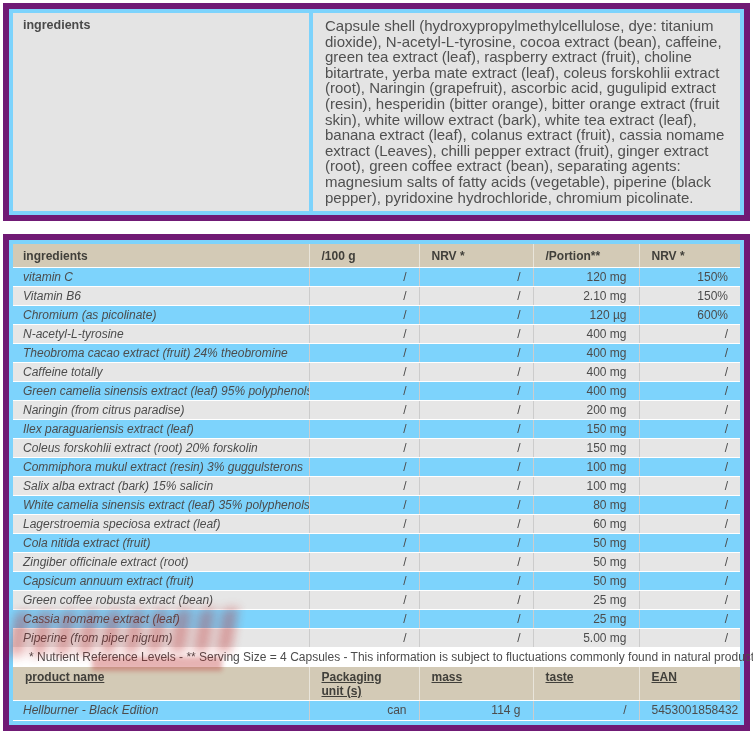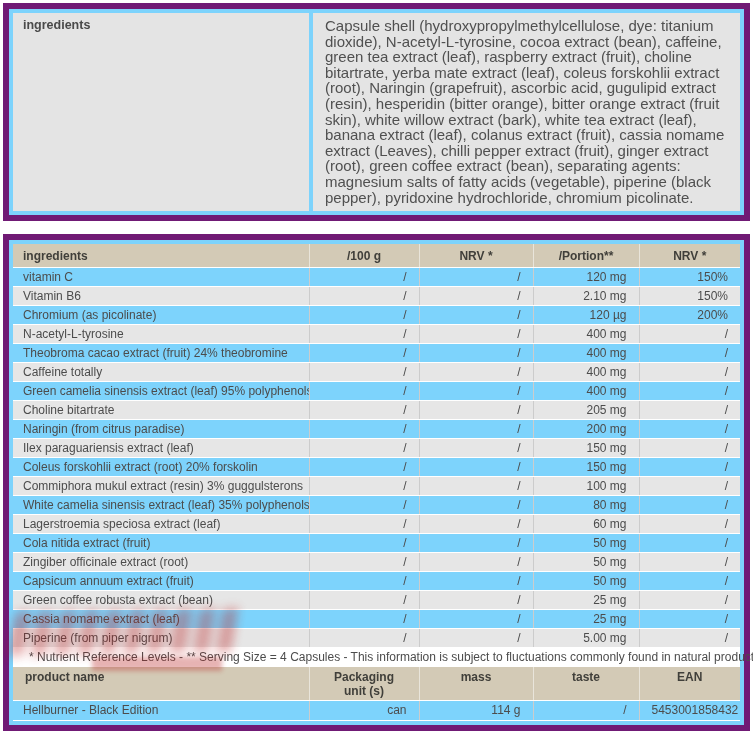--- a/index.html
+++ b/index.html
@@ -29,38 +29,38 @@
   col.c1 { width: 296px; } col.c2 { width: 110px; } col.c3 { width: 114px; }
   col.c4 { width: 106px; } col.c5 { width: auto; }
 
   th {
     background: #d3cab6; color: #403f3a; font-size: 12px; font-weight: bold;
     border-right: 1px solid #e9e5db; border-bottom: 1px solid #ffffff;
   }
   th:last-child { border-right: none; }
   .ntable th { height: 23px; padding: 3px 12px 2px 12px; }
   th.c-name { text-align: left; padding-left: 10px; }
-  th.c-num { text-align: center; }
+  th.c-num { text-align: left; }
 
   td {
     font-size: 12px; height: 19px; padding: 1px 12px 1px 12px;
     border-right: 1px solid #cccccc; border-bottom: 1px solid #ffffff;
     white-space: nowrap; overflow: hidden;
   }
   td:last-child { border-right: none; }
-  td.c-name { text-align: left; padding-left: 10px; }
+  td.c-name { text-align: left; padding-left: 10px; font-style: italic; }
   td.c-num { text-align: right; }
   .ntable tbody tr:nth-child(even) td { background: #e6e6e6; }
 
   .footnote {
     font-size: 12px; color: #4c4c4c; padding: 2px 0 3px 16px;
     background: #ffffff; white-space: nowrap;
   }
 
-  .ptable th { height: 32px; padding: 3px 12px 2px 12px; vertical-align: top; line-height: 14px; }
+  .ptable th { height: 32px; padding: 3px 12px 2px 12px; vertical-align: top; line-height: 14px; text-decoration: underline; }
   .ptable td { height: 20px; }
 
   
   .watermark { position: absolute; left: 12px; top: 610px; width: 225px; pointer-events: none; z-index: 5; opacity: .85; }
   .wm-main {
     height: 44px; border-radius: 4px; transform: skewX(-10deg) rotate(-1deg);
     background: repeating-linear-gradient(90deg,
       rgba(186,32,32,0.42) 0px, rgba(186,32,32,0.42) 15px,
       rgba(186,32,32,0.06) 15px, rgba(186,32,32,0.06) 23px);
     filter: blur(5px);
@@ -111,21 +111,21 @@
     <td class="c-num">/</td>
     <td class="c-num">/</td>
     <td class="c-num">2.10 mg</td>
     <td class="c-num">150%</td>
   </tr>
           <tr>
     <td class="c-name">Chromium (as picolinate)</td>
     <td class="c-num">/</td>
     <td class="c-num">/</td>
     <td class="c-num">120 µg</td>
-    <td class="c-num">200%</td>
+    <td class="c-num">600%</td>
   </tr>
           <tr>
     <td class="c-name">N-acetyl-L-tyrosine</td>
     <td class="c-num">/</td>
     <td class="c-num">/</td>
     <td class="c-num">400 mg</td>
     <td class="c-num">/</td>
   </tr>
           <tr>
     <td class="c-name">Theobroma cacao extract (fruit) 24% theobromine</td>
@@ -142,27 +142,20 @@
     <td class="c-num">/</td>
   </tr>
           <tr>
     <td class="c-name">Green camelia sinensis extract (leaf) 95% polyphenols</td>
     <td class="c-num">/</td>
     <td class="c-num">/</td>
     <td class="c-num">400 mg</td>
     <td class="c-num">/</td>
   </tr>
           <tr>
-    <td class="c-name">Choline bitartrate</td>
-    <td class="c-num">/</td>
-    <td class="c-num">/</td>
-    <td class="c-num">205 mg</td>
-    <td class="c-num">/</td>
-  </tr>
-          <tr>
     <td class="c-name">Naringin (from citrus paradise)</td>
     <td class="c-num">/</td>
     <td class="c-num">/</td>
     <td class="c-num">200 mg</td>
     <td class="c-num">/</td>
   </tr>
           <tr>
     <td class="c-name">Ilex paraguariensis extract (leaf)</td>
     <td class="c-num">/</td>
     <td class="c-num">/</td>
@@ -171,20 +164,27 @@
   </tr>
           <tr>
     <td class="c-name">Coleus forskohlii extract (root) 20% forskolin</td>
     <td class="c-num">/</td>
     <td class="c-num">/</td>
     <td class="c-num">150 mg</td>
     <td class="c-num">/</td>
   </tr>
           <tr>
     <td class="c-name">Commiphora mukul extract (resin) 3% guggulsterons</td>
+    <td class="c-num">/</td>
+    <td class="c-num">/</td>
+    <td class="c-num">100 mg</td>
+    <td class="c-num">/</td>
+  </tr>
+          <tr>
+    <td class="c-name">Salix alba extract (bark) 15% salicin</td>
     <td class="c-num">/</td>
     <td class="c-num">/</td>
     <td class="c-num">100 mg</td>
     <td class="c-num">/</td>
   </tr>
           <tr>
     <td class="c-name">White camelia sinensis extract (leaf) 35% polyphenols.</td>
     <td class="c-num">/</td>
     <td class="c-num">/</td>
     <td class="c-num">80 mg</td>

